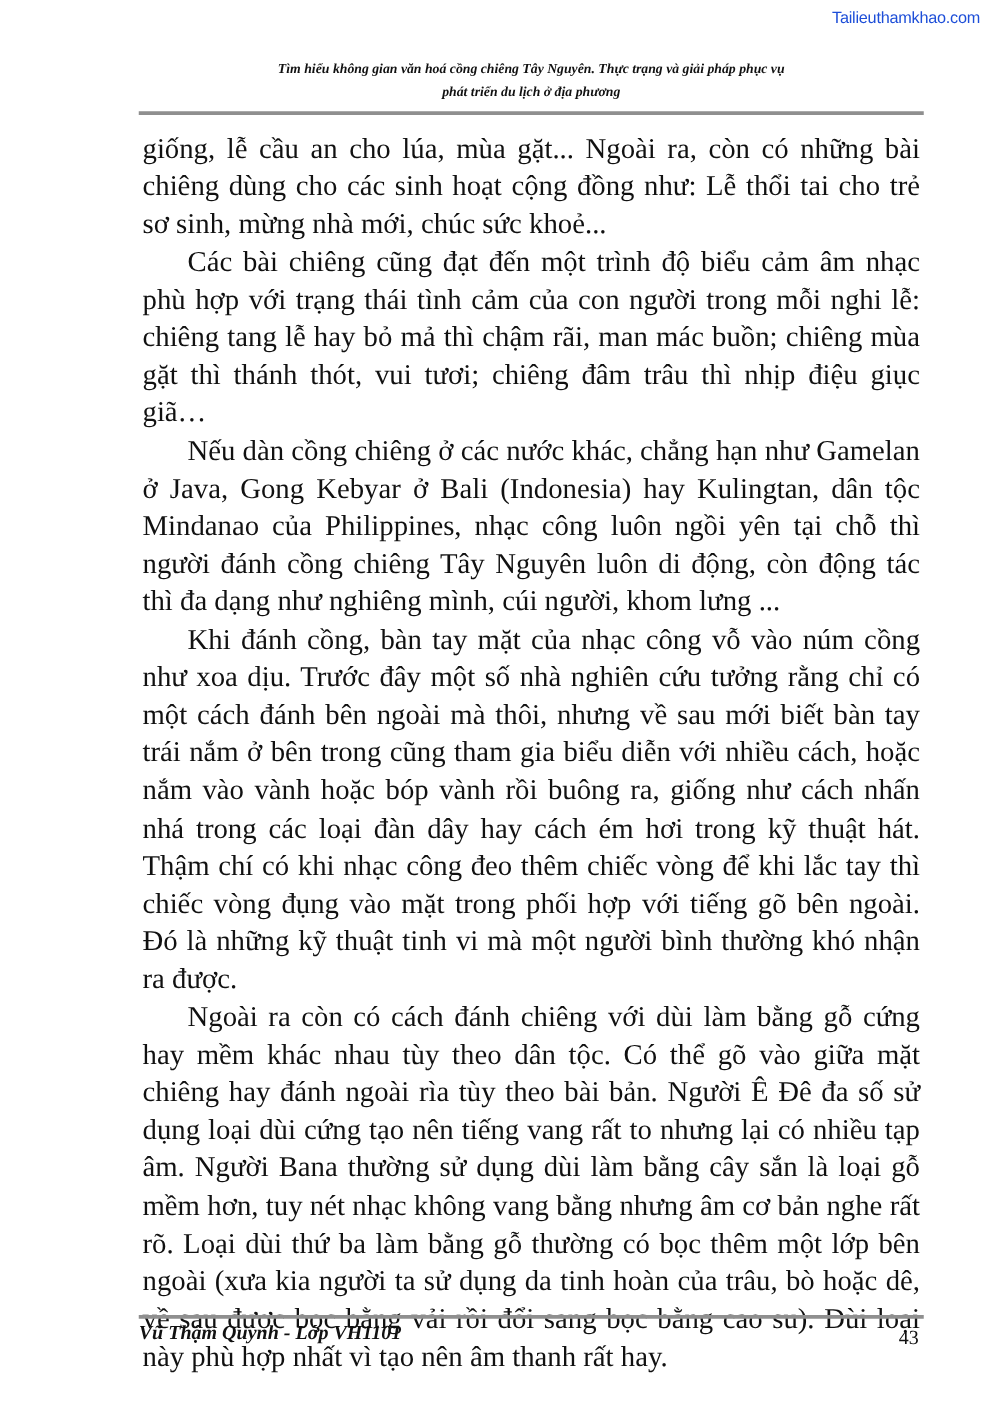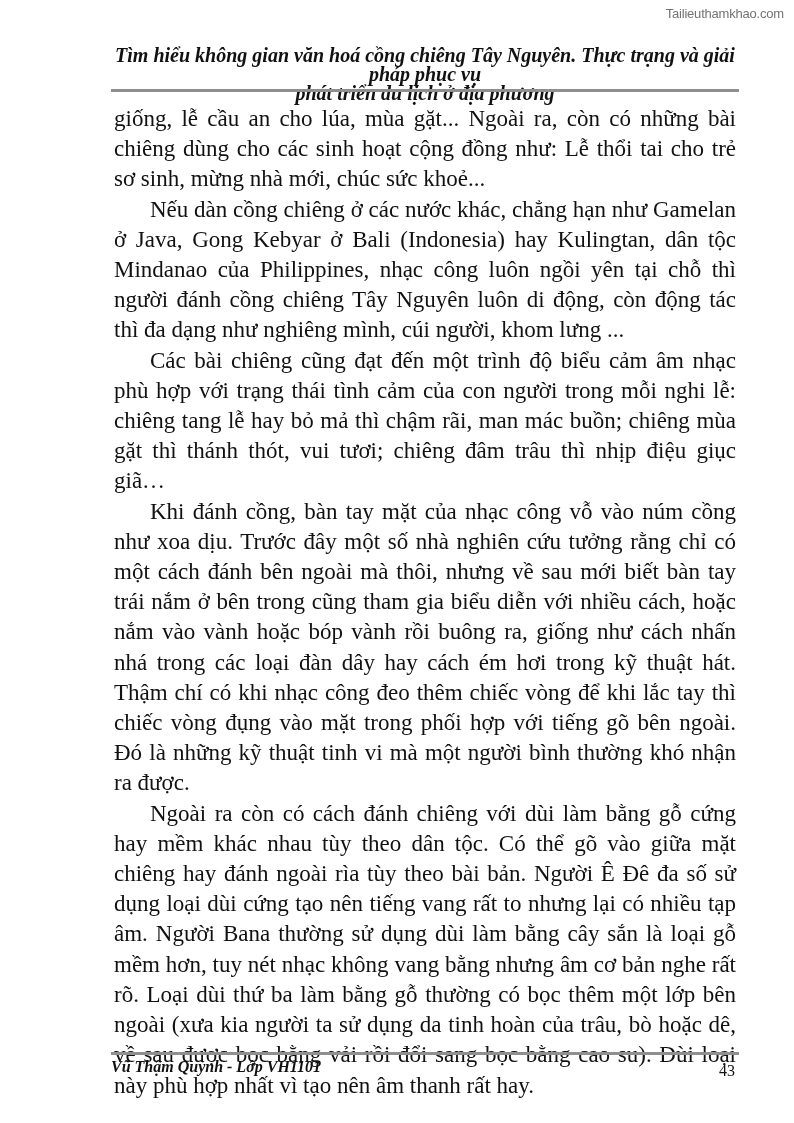--- a/index.html
+++ b/index.html
@@ -1,21 +1,21 @@
 <!DOCTYPE html>
 <html><head>
 <meta charset="utf-8">
 <style>
   html, body { margin: 0; padding: 0; background: #ffffff; }
   body { width: 794px; height: 1123px; position: relative; overflow: hidden;
          font-family: "Liberation Serif", "DejaVu Serif", serif; color: #111; }
   .watermark { position: absolute; top: 6px; right: 10px; font-family: "Liberation Sans", "DejaVu Sans", sans-serif;
-               font-size: 13px; color: #737373; letter-spacing: -0.2px; }
+               font-size: 13px; color: #1d4ed8; letter-spacing: -0.2px; }
   .header { position: absolute; top: 46px; left: 111px; width: 628px; text-align: center;
-            font-weight: bold; font-style: italic; font-size: 20px; line-height: 19px; }
+            font-weight: bold; font-style: italic; font-size: 11px; line-height: 19px; }
   .rule { position: absolute; left: 111px; width: 628px; height: 3px; background: #8f8f8f; }
   .rule.top { top: 89px; }
   .rule.bottom { top: 1052px; }
   .body-text { position: absolute; top: 104px; left: 114px; width: 622px; font-size: 23px; line-height: 30.2px; }
   .body-text p { margin: 0; text-align: justify; text-align-last: left; }
   .body-text p.indent { text-indent: 36px; }
   .footer { position: absolute; top: 1058px; left: 111px; width: 628px; font-size: 16px; }
   .footer .author { font-weight: bold; font-style: italic; }
   .footer .page-num { position: absolute; right: 4px; top: 4px; font-family: Liberation Serif, serif; }
 </style>
@@ -25,22 +25,22 @@
 <div class="watermark">Tailieuthamkhao.com</div>
 
 <div class="header">
   <div>Tìm hiểu không gian văn hoá cồng chiêng Tây Nguyên. Thực trạng và giải pháp phục vụ</div>
   <div>phát triển du lịch ở địa phương</div>
 </div>
 <div class="rule top"></div>
 
 <div class="body-text">
   <p>giống, lễ cầu an cho lúa, mùa gặt... Ngoài ra, còn có những bài chiêng dùng cho các sinh hoạt cộng đồng như: Lễ thổi tai cho trẻ sơ sinh, mừng nhà mới, chúc sức khoẻ...</p>
+  <p class="indent">Các bài chiêng cũng đạt đến một trình độ biểu cảm âm nhạc phù hợp với trạng thái tình cảm của con người trong mỗi nghi lễ: chiêng tang lễ hay bỏ mả thì chậm rãi, man mác buồn; chiêng mùa gặt thì thánh thót, vui tươi; chiêng đâm trâu thì nhịp điệu giục giã…</p>
   <p class="indent">Nếu dàn cồng chiêng ở các nước khác, chẳng hạn như Gamelan ở Java, Gong Kebyar ở Bali (Indonesia) hay Kulingtan, dân tộc Mindanao của Philippines, nhạc công luôn ngồi yên tại chỗ thì người đánh cồng chiêng Tây Nguyên luôn di động, còn động tác thì đa dạng như nghiêng mình, cúi người, khom lưng ...</p>
-  <p class="indent">Các bài chiêng cũng đạt đến một trình độ biểu cảm âm nhạc phù hợp với trạng thái tình cảm của con người trong mỗi nghi lễ: chiêng tang lễ hay bỏ mả thì chậm rãi, man mác buồn; chiêng mùa gặt thì thánh thót, vui tươi; chiêng đâm trâu thì nhịp điệu giục giã…</p>
   <p class="indent">Khi đánh cồng, bàn tay mặt của nhạc công vỗ vào núm cồng như xoa dịu. Trước đây một số nhà nghiên cứu tưởng rằng chỉ có một cách đánh bên ngoài mà thôi, nhưng về sau mới biết bàn tay trái nắm ở bên trong cũng tham gia biểu diễn với nhiều cách, hoặc nắm vào vành hoặc bóp vành rồi buông ra, giống như cách nhấn nhá trong các loại đàn dây hay cách ém hơi trong kỹ thuật hát. Thậm chí có khi nhạc công đeo thêm chiếc vòng để khi lắc tay thì chiếc vòng đụng vào mặt trong phối hợp với tiếng gõ bên ngoài. Đó là những kỹ thuật tinh vi mà một người bình thường khó nhận ra được.</p>
   <p class="indent">Ngoài ra còn có cách đánh chiêng với dùi làm bằng gỗ cứng hay mềm khác nhau tùy theo dân tộc. Có thể gõ vào giữa mặt chiêng hay đánh ngoài rìa tùy theo bài bản. Người Ê Đê đa số sử dụng loại dùi cứng tạo nên tiếng vang rất to nhưng lại có nhiều tạp âm. Người Bana thường sử dụng dùi làm bằng cây sắn là loại gỗ mềm hơn, tuy nét nhạc không vang bằng nhưng âm cơ bản nghe rất rõ. Loại dùi thứ ba làm bằng gỗ thường có bọc thêm một lớp bên ngoài (xưa kia người ta sử dụng da tinh hoàn của trâu, bò hoặc dê, về sau được bọc bằng vải rồi đổi sang bọc bằng cao su). Dùi loại này phù hợp nhất vì tạo nên âm thanh rất hay.</p>
 </div>
 
 <div class="rule bottom"></div>
 <div class="footer">
   <span class="author">Vũ Thậm Quỳnh - Lớp VH1101</span>
   <span class="page-num">43</span>
 </div>
 

